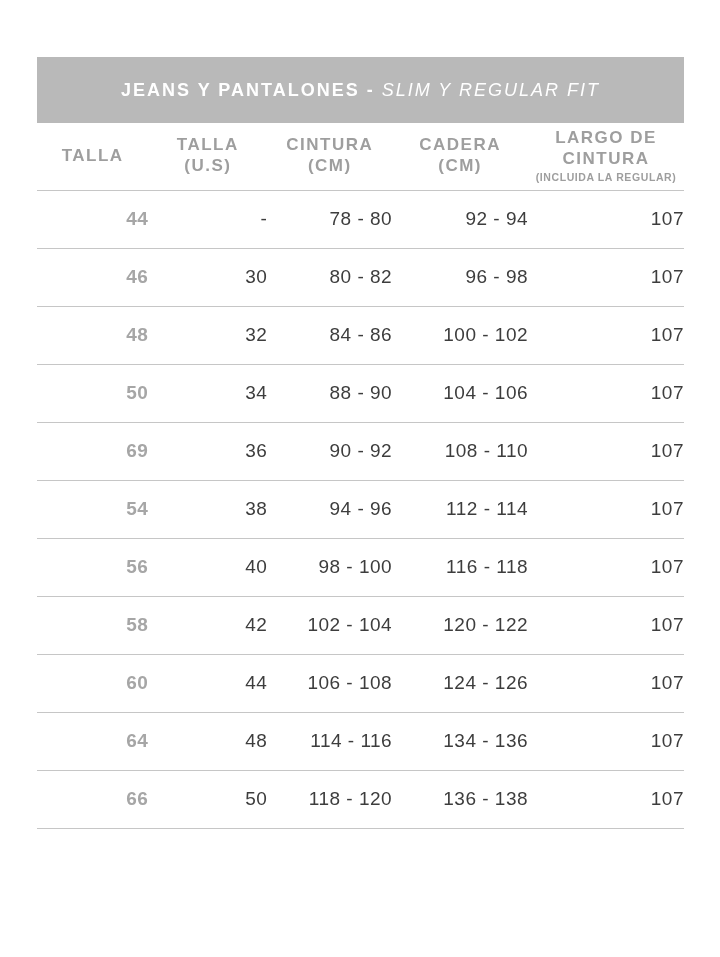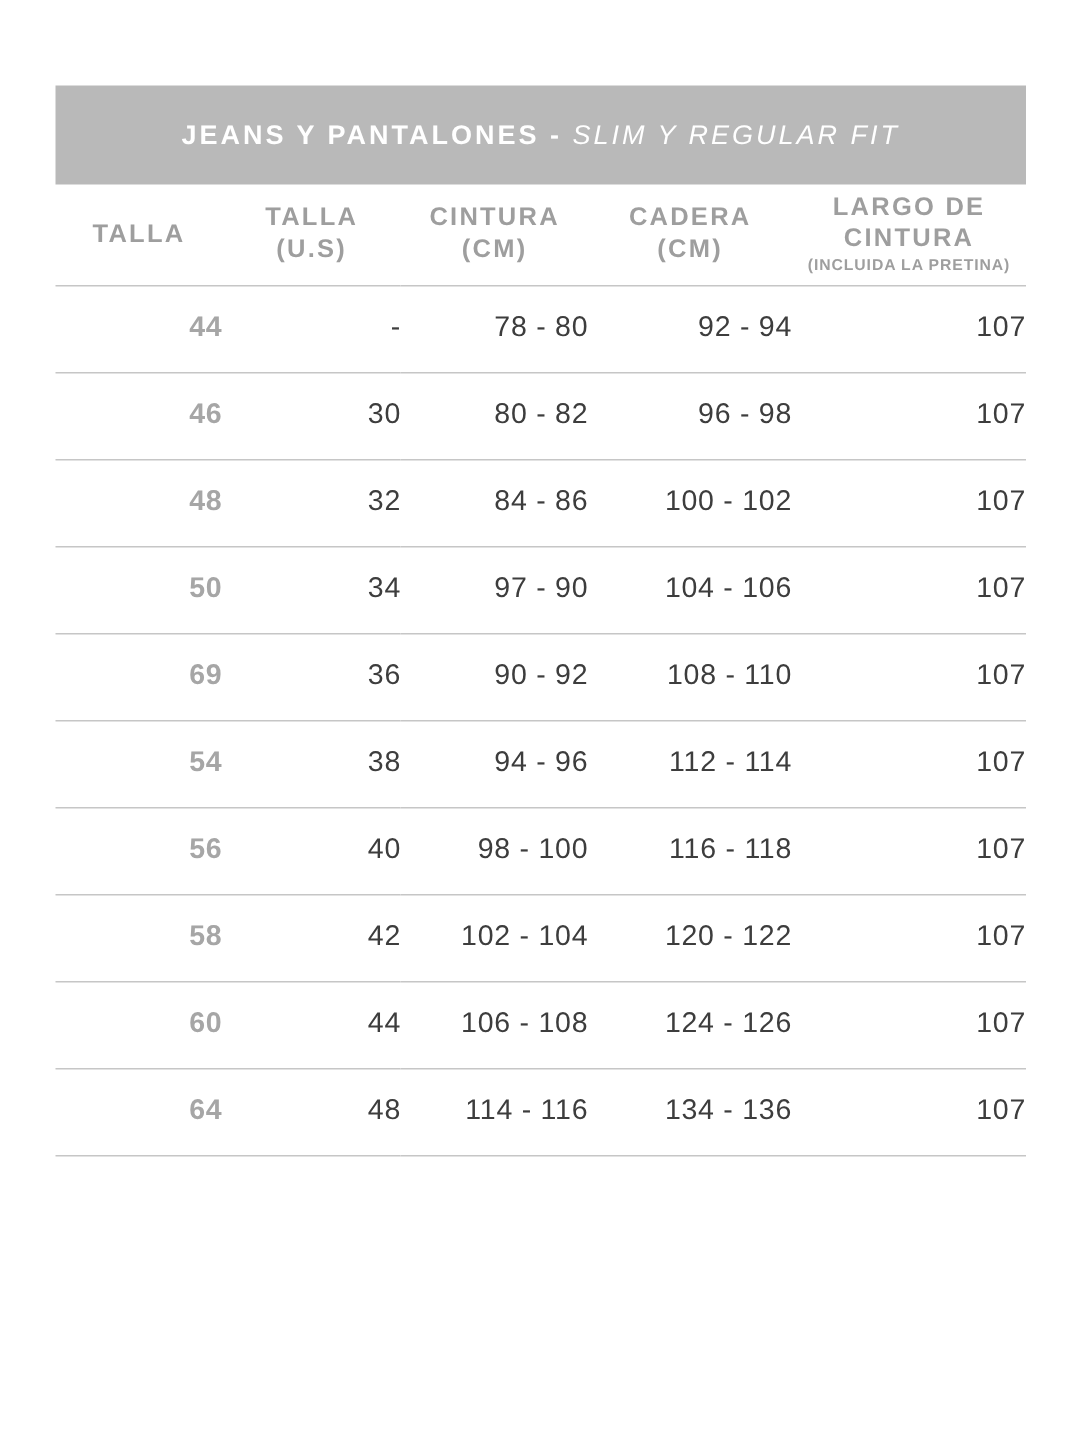--- a/index.html
+++ b/index.html
@@ -116,21 +116,21 @@
           <span class="line">CINTURA</span>
           <span class="line">(CM)</span>
         </th>
         <th>
           <span class="line">CADERA</span>
           <span class="line">(CM)</span>
         </th>
         <th>
           <span class="line">LARGO DE</span>
           <span class="line">CINTURA</span>
-          <span class="note">(INCLUIDA LA PRETINA)</span>
+          <span class="note">(INCLUIDA LA REGULAR)</span>
         </th>
       </tr>
     </thead>
     <tbody>
         <tr>
           <td class="size-col">44</td>
           <td>-</td>
           <td>78 - 80</td>
           <td>92 - 94</td>
           <td>107</td>
@@ -145,21 +145,21 @@
         <tr>
           <td class="size-col">48</td>
           <td>32</td>
           <td>84 - 86</td>
           <td>100 - 102</td>
           <td>107</td>
         </tr>
         <tr>
           <td class="size-col">50</td>
           <td>34</td>
-          <td>97 - 90</td>
+          <td>88 - 90</td>
           <td>104 - 106</td>
           <td>107</td>
         </tr>
         <tr>
           <td class="size-col">69</td>
           <td>36</td>
           <td>90 - 92</td>
           <td>108 - 110</td>
           <td>107</td>
         </tr>
@@ -191,16 +191,23 @@
           <td>124 - 126</td>
           <td>107</td>
         </tr>
         <tr>
           <td class="size-col">64</td>
           <td>48</td>
           <td>114 - 116</td>
           <td>134 - 136</td>
           <td>107</td>
         </tr>
+        <tr>
+          <td class="size-col">66</td>
+          <td>50</td>
+          <td>118 - 120</td>
+          <td>136 - 138</td>
+          <td>107</td>
+        </tr>
       </tbody>
   </table>
 
 </div>
 
 </body></html>

